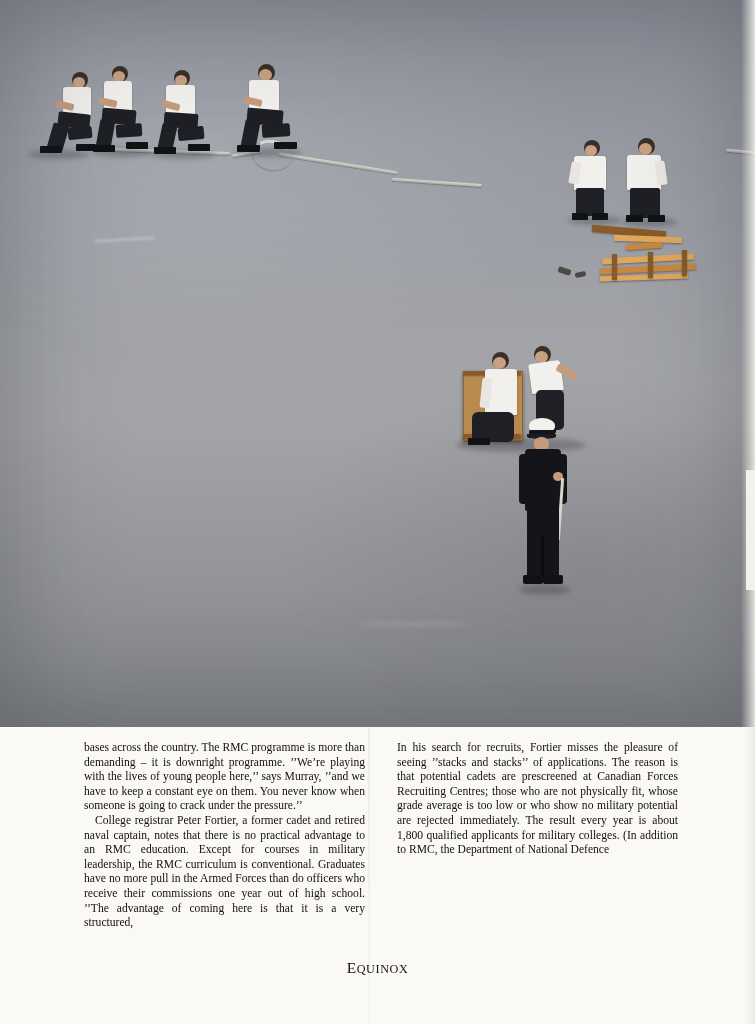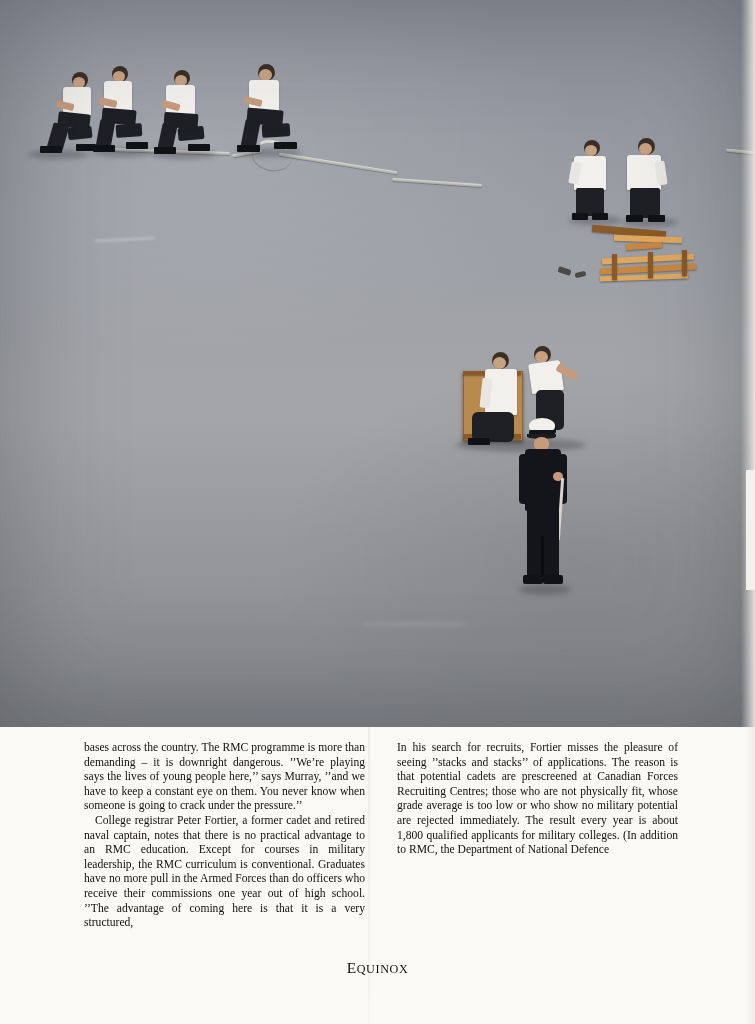--- a/index.html
+++ b/index.html
@@ -336,21 +336,21 @@
     </div>
 
     <div class="vignette"></div>
     <div class="edge-band"></div>
     <div class="edge-notch"></div>
   </div>
 
   <div class="textarea">
     <div class="columns">
       <div class="col">
-        <p>bases across the country. The RMC programme is more than demanding – it is downright dangerous. ’’We’re playing says the lives of young people here,’’ says Murray, ’’and we have to keep a constant eye on them. You never know when someone is going to crack under the pressure.’’</p>
+        <p>bases across the country. The RMC programme is more than demanding – it is downright programme. ’’We’re playing with the lives of young people here,’’ says Murray, ’’and we have to keep a constant eye on them. You never know when someone is going to crack under the pressure.’’</p>
         <p>College registrar Peter Fortier, a former cadet and retired naval captain, notes that there is no practical advantage to an RMC education. Except for courses in military leadership, the RMC curriculum is conventional. Graduates have no more pull in the Armed Forces than do officers who receive their commissions one year out of high school. ’’The advantage of coming here is that it is a very structured,</p>
       </div>
       <div class="col">
         <p>In his search for recruits, Fortier misses the pleasure of seeing ’’stacks and stacks’’ of applications. The reason is that potential cadets are prescreened at Canadian Forces Recruiting Centres; those who are not physically fit, whose grade average is too low or who show no military potential are rejected immediately. The result every year is about 1,800 qualified applicants for military colleges. (In addition to RMC, the Department of National Defence</p>
       </div>
     </div>
 
     <div class="footer">
       <span class="eq"><span>E</span><span class="small-caps">QUINOX</span></span>
     </div>

